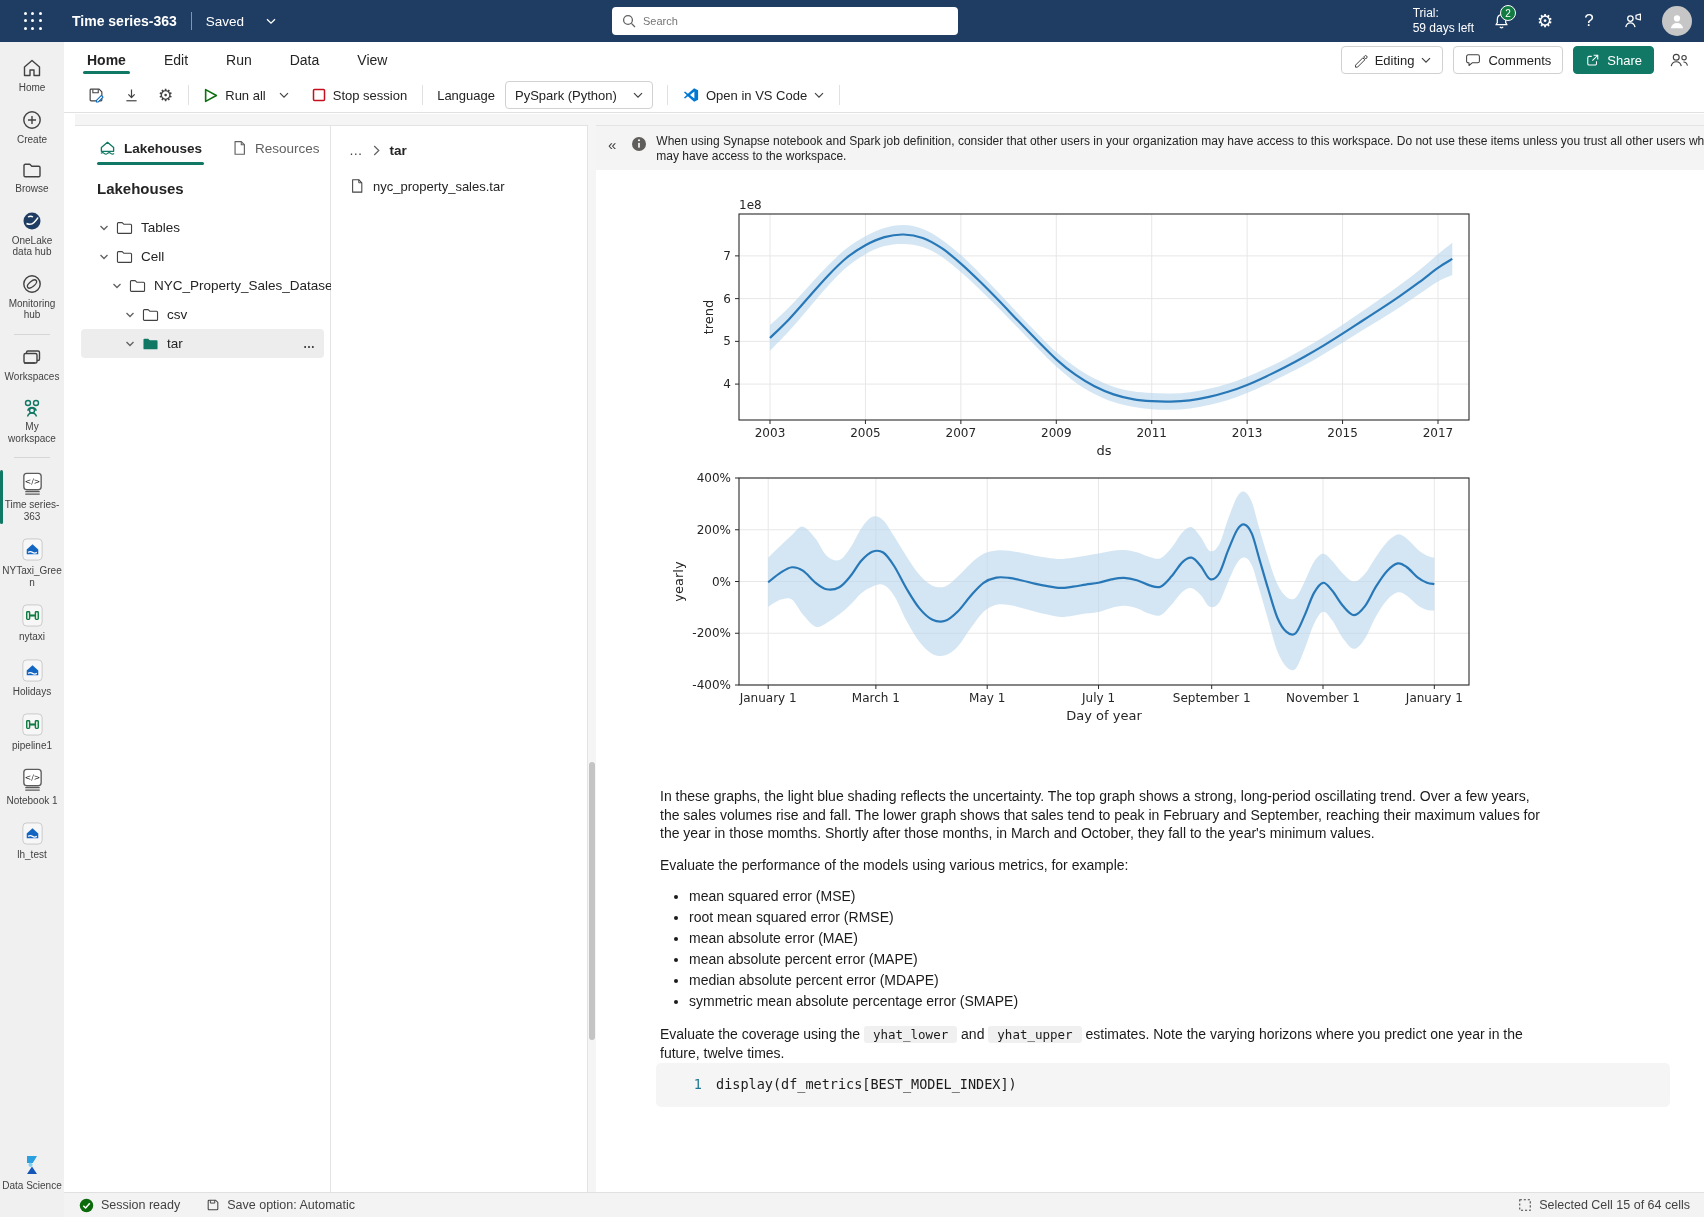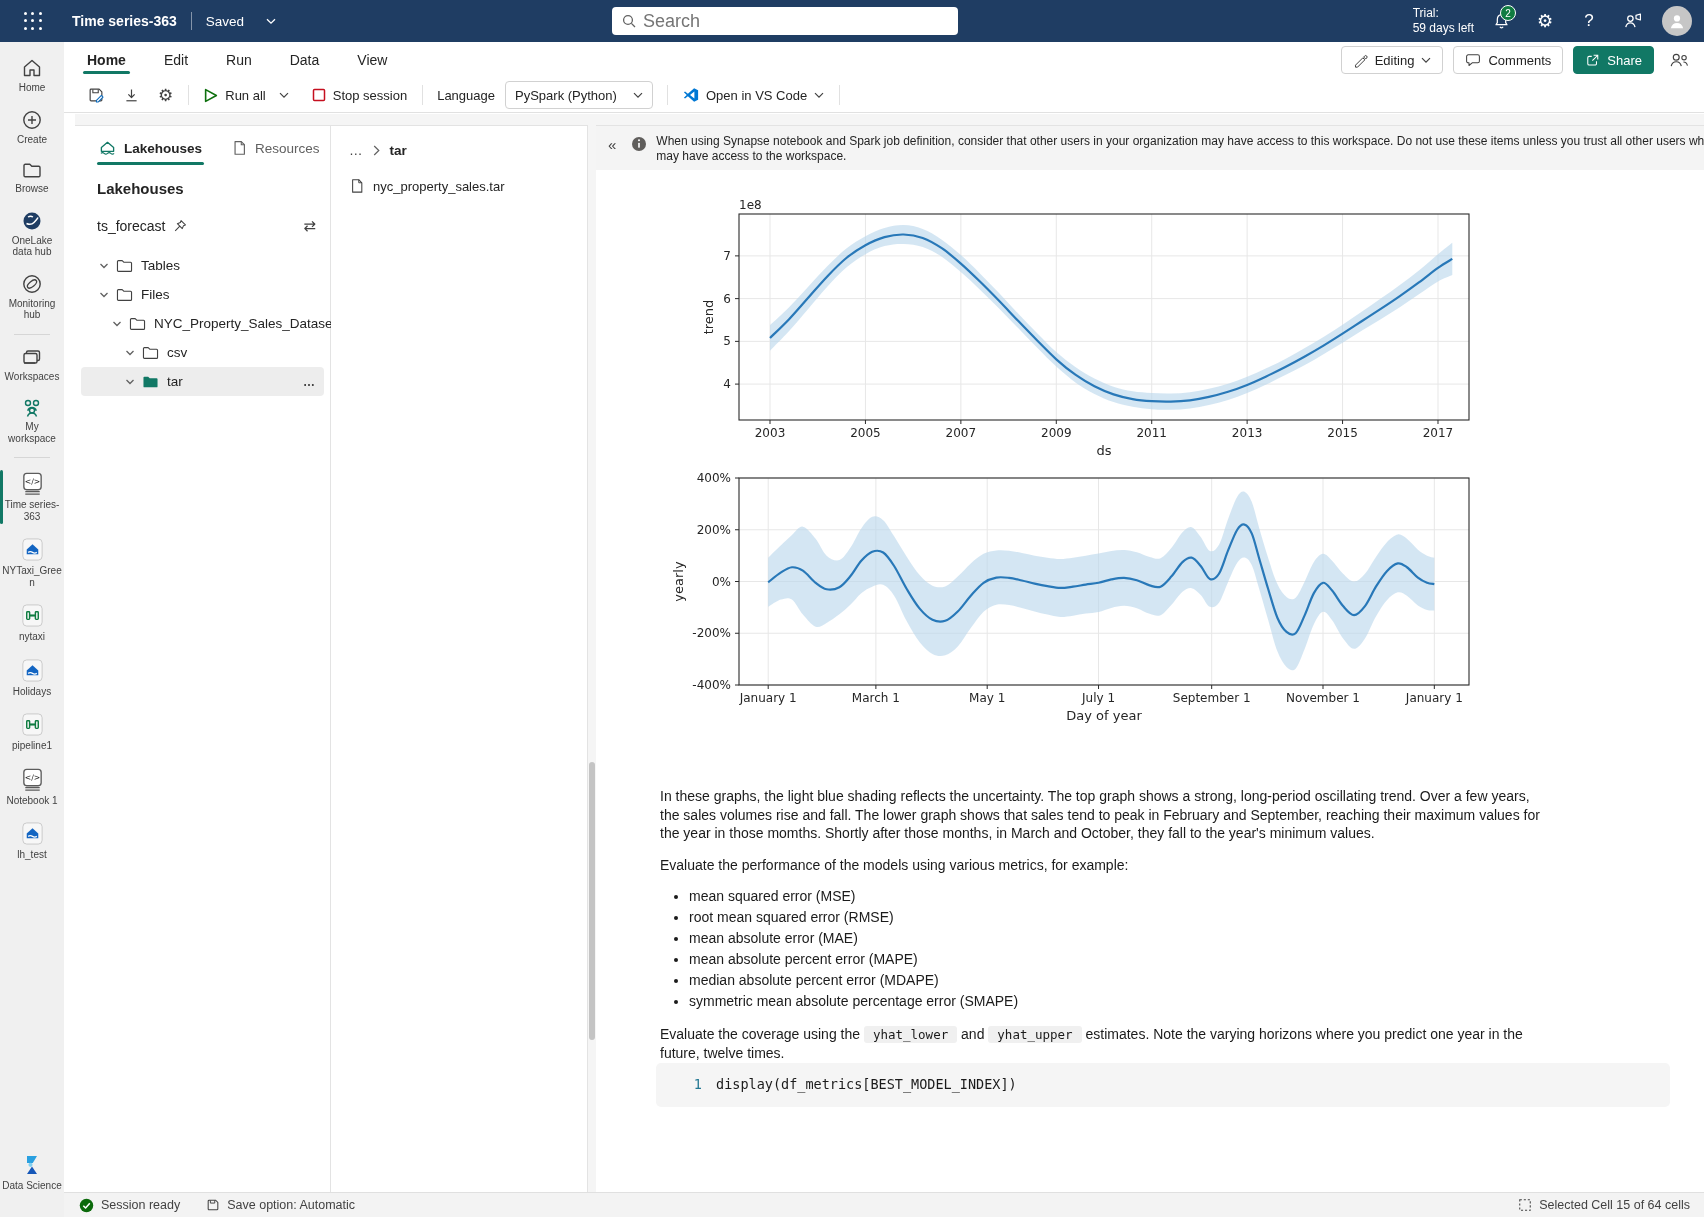--- a/index.html
+++ b/index.html
@@ -8,21 +8,21 @@
 
   
   .topbar { position:absolute; left:0; top:0; width:1704px; height:42px; background:#1f3d63; color:#fff; display:flex; align-items:center; z-index:30; }
   .waffle { width:34px; height:26px; margin-left:16px; display:grid; grid-template-columns:repeat(3,1fr); gap:4px; padding:4px 8px; cursor:pointer; }
   .waffle i { width:3px; height:3px; background:#fff; border-radius:50%; }
   .tb-title { margin-left:22px; font-size:14px; font-weight:600; }
   .tb-sep { width:1px; height:18px; background:rgba(255,255,255,.45); margin:0 14px; }
   .tb-saved { font-size:13.5px; display:flex; align-items:center; gap:22px; cursor:pointer; }
   .chev { display:inline-block; }
   .searchbox { position:absolute; left:612px; top:7px; width:346px; height:28px; background:#fff; border-radius:4px; display:flex; align-items:center; padding:0 10px; gap:7px; }
-  .searchbox input { border:none; outline:none; font-size:18px; flex:1; font-family:inherit; color:#242424; }
+  .searchbox input { border:none; outline:none; font-size:11px; flex:1; font-family:inherit; color:#242424; }
   .tb-right { position:absolute; right:10px; top:0; height:42px; display:flex; align-items:center; gap:10px; }
   .trial { font-size:12px; line-height:1.25; text-align:left; margin-right:0; white-space:nowrap; }
   .tb-icon { width:34px; height:34px; display:flex; align-items:center; justify-content:center; position:relative; cursor:pointer; color:#fff; }
   .badge { position:absolute; top:1px; right:2px; min-width:16px; height:16px; border-radius:8px; background:#107c41; border:1px solid #fff; color:#fff; font-size:10px; display:flex; align-items:center; justify-content:center; }
   .gear-glyph { font-size:18px; line-height:1; }
   .help-glyph { font-size:17px; }
   .avatar { width:30px; height:30px; border-radius:50%; background:#c6c6c6; display:flex; align-items:center; justify-content:center; }
 
   
   .rail { position:absolute; left:0; top:42px; width:64px; height:1175px; background:#f0f0f0; display:flex; flex-direction:column; align-items:center; padding-top:10px; z-index:20; }
@@ -445,46 +445,38 @@
         <div class="ptab">
           <svg width="15" height="16" viewBox="0 0 16 18">
               <path d="M3 1.8 h7 l3.5 3.5 V16 H3 Z" stroke="#616161" stroke-width="1.3" fill="none" stroke-linejoin="round"></path>
               <path d="M10 1.8 v3.5 h3.5" stroke="#616161" stroke-width="1.2" fill="none"></path>
             </svg>
           <span>Resources</span>
         </div>
         <span class="collapse-btn">«</span>
       </div>
       <div class="phead">Lakehouses</div>
-      <div class="lh-row">
-        <span>ts_forecast</span>
-        <svg width="14" height="14" viewBox="0 0 16 16">
-            <path d="M9.2 1.8 L14.2 6.8 L12 7.6 L10.6 11 L5 5.4 L8.4 4 Z M7.8 8.2 L2.5 13.5" stroke="#424242" stroke-width="1.2" fill="none" stroke-linejoin="round"></path>
-          </svg>
-        <span class="grow"></span>
-        <span class="swap-glyph">⇄</span>
-      </div>
       <div class="tree" id="tree">
           <div class="trow" style="padding-left: 18px;">
             <svg class="tchev" width="10" height="10" viewBox="0 0 10 10">
               <path d="M1.5 3 L5 6.5 L8.5 3" stroke="#616161" stroke-width="1.3" fill="none"></path>
             </svg>
             <svg class="tfold" width="17" height="15" viewBox="0 0 18 16">
               <path d="M1.5 3.8 a1 1 0 0 1 1 -1 h4 l1.7 1.7 h7.3 a1 1 0 0 1 1 1 v7.7 a1 1 0 0 1 -1 1 h-13 a1 1 0 0 1 -1 -1 Z" stroke="#424242" stroke-width="1.2" fill="none" stroke-linejoin="round"></path>
             </svg>
             <span>Tables</span>
           </div>
           <div class="trow" style="padding-left: 18px;">
             <svg class="tchev" width="10" height="10" viewBox="0 0 10 10">
               <path d="M1.5 3 L5 6.5 L8.5 3" stroke="#616161" stroke-width="1.3" fill="none"></path>
             </svg>
             <svg class="tfold" width="17" height="15" viewBox="0 0 18 16">
               <path d="M1.5 3.8 a1 1 0 0 1 1 -1 h4 l1.7 1.7 h7.3 a1 1 0 0 1 1 1 v7.7 a1 1 0 0 1 -1 1 h-13 a1 1 0 0 1 -1 -1 Z" stroke="#424242" stroke-width="1.2" fill="none" stroke-linejoin="round"></path>
             </svg>
-            <span>Files</span>
+            <span>Cell</span>
           </div>
           <div class="trow" style="padding-left: 31px;">
             <svg class="tchev" width="10" height="10" viewBox="0 0 10 10">
               <path d="M1.5 3 L5 6.5 L8.5 3" stroke="#616161" stroke-width="1.3" fill="none"></path>
             </svg>
             <svg class="tfold" width="17" height="15" viewBox="0 0 18 16">
               <path d="M1.5 3.8 a1 1 0 0 1 1 -1 h4 l1.7 1.7 h7.3 a1 1 0 0 1 1 1 v7.7 a1 1 0 0 1 -1 1 h-13 a1 1 0 0 1 -1 -1 Z" stroke="#424242" stroke-width="1.2" fill="none" stroke-linejoin="round"></path>
             </svg>
             <span>NYC_Property_Sales_Dataset</span>
           </div>

